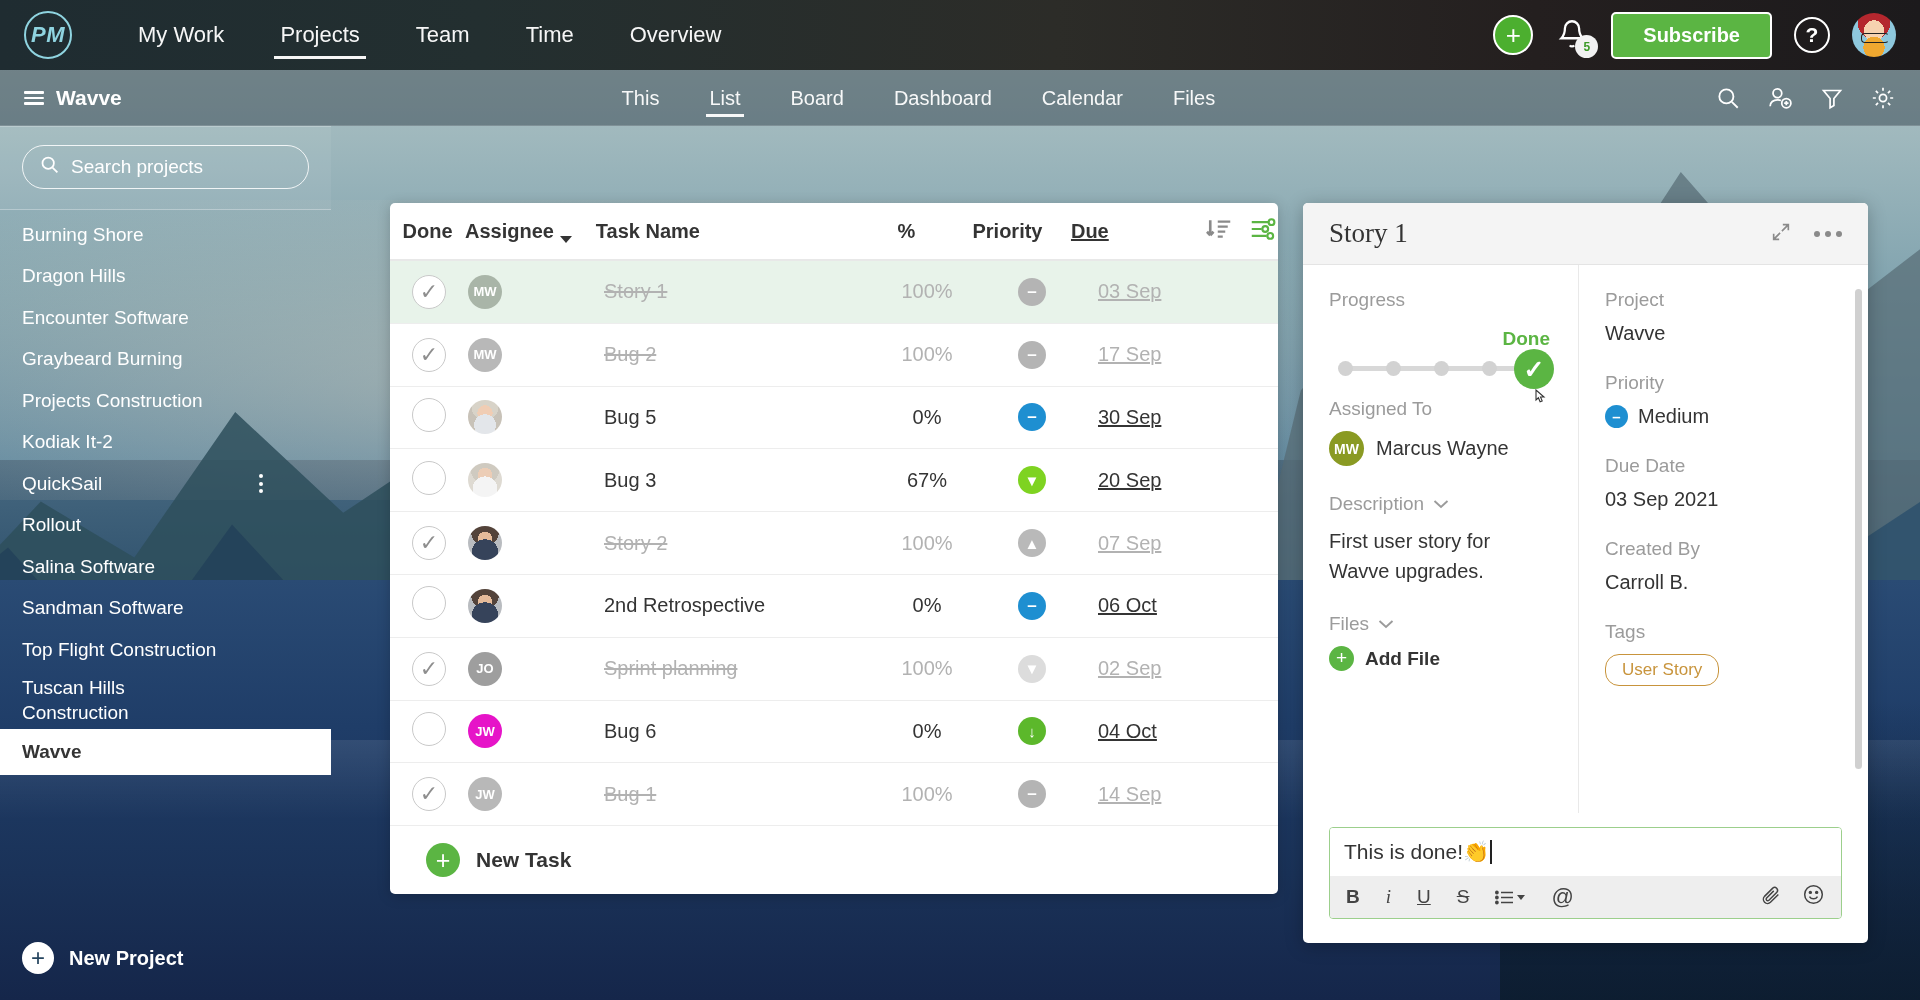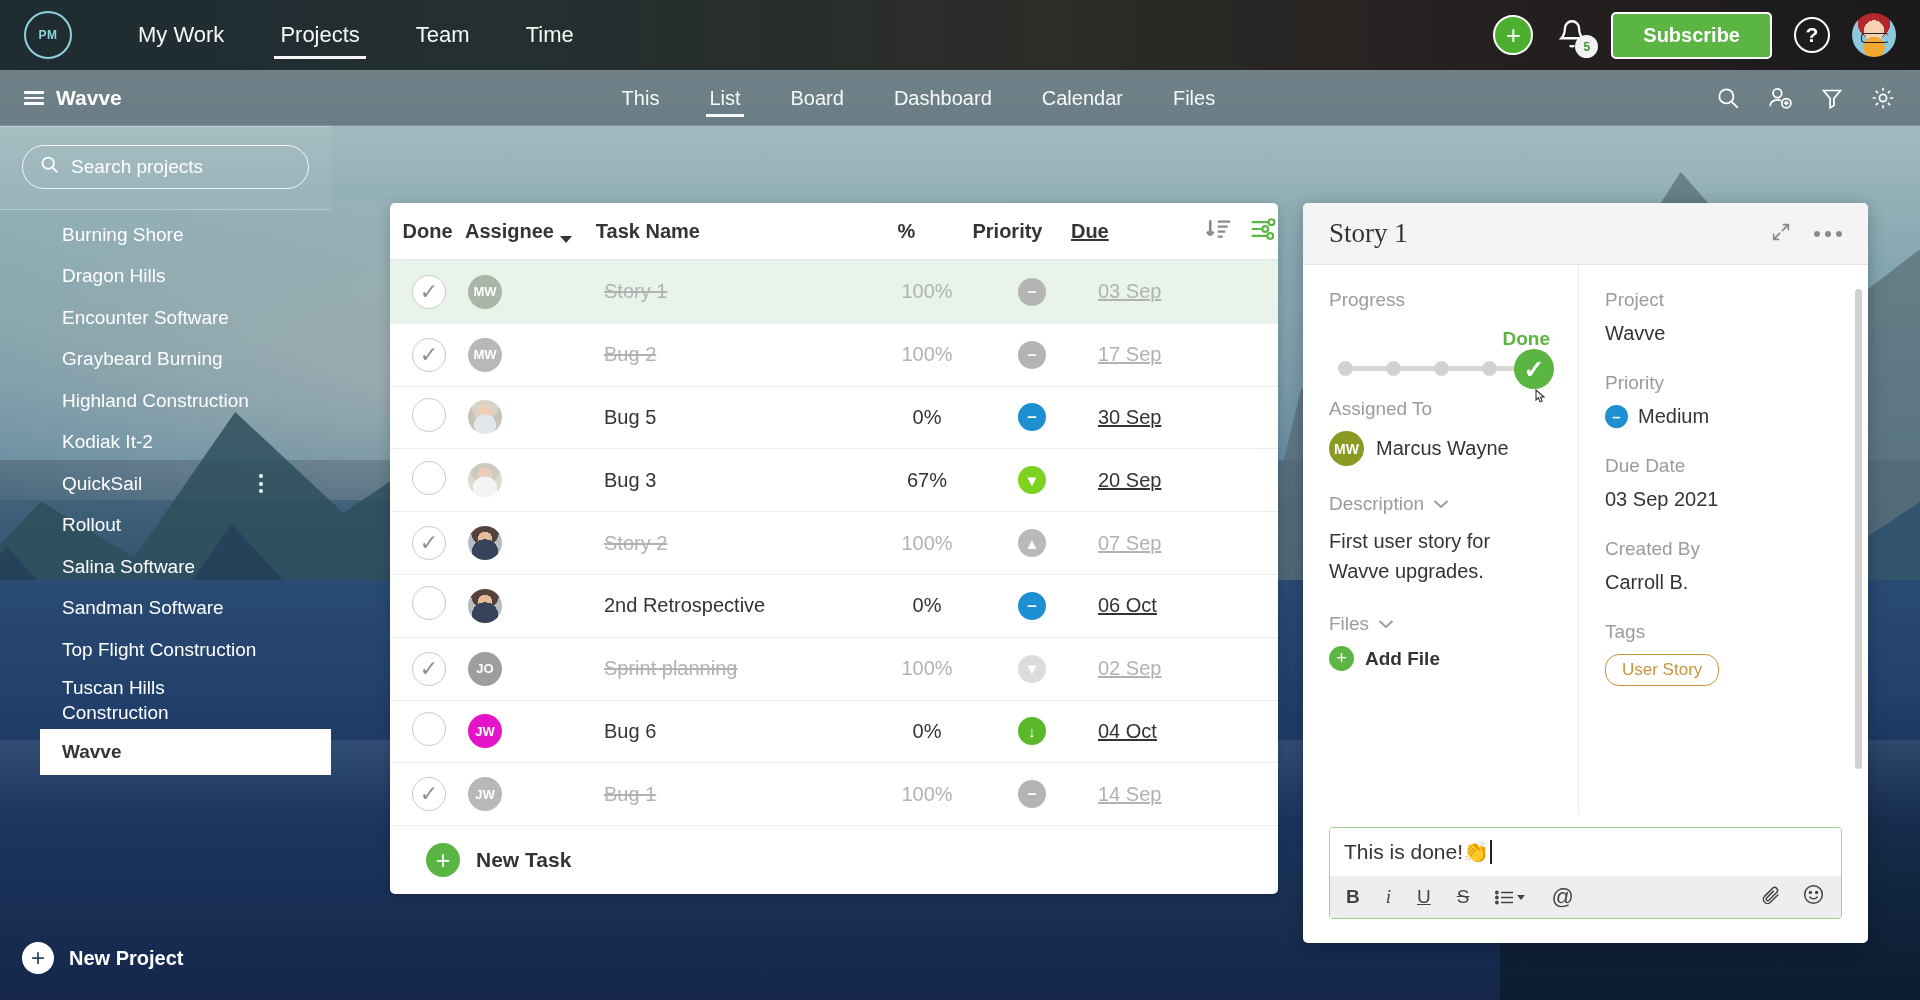--- a/index.html
+++ b/index.html
@@ -57,21 +57,21 @@
 
   
   .topnav {
     position:relative; z-index:5;
     height:70px; width:100%;
     background: linear-gradient(90deg,#1f2c31 0%, #232f30 25%, #2c2c28 55%, #241f1f 80%, #1c1a1c 100%);
     display:flex; align-items:center; padding:0 24px;
   }
   .logo { width:48px; height:48px; border-radius:50%; border:2.5px solid #8fd4e0;
     display:flex; align-items:center; justify-content:center; margin-right:38px; }
-  .logo span { color:#8fd4e0; font-size:12px; font-weight:700; letter-spacing:.5px; }
+  .logo span { color:#8fd4e0; font-size:22px; font-weight:700; letter-spacing:.5px;font-style:italic; }
   .topnav-links { display:flex; align-items:center; gap:0; height:100%; }
   .topnav-links a {
     color:#fff; text-decoration:none; font-size:22px; padding:0 28px;
     height:100%; display:flex; align-items:center; position:relative; opacity:.96;
   }
   .topnav-links a.active::after {
     content:""; position:absolute; left:22px; right:22px; bottom:11px; height:3px; background:#fff;
   }
   .topnav-right { margin-left:auto; display:flex; align-items:center; gap:22px; }
   .plus-btn {
@@ -134,21 +134,21 @@
   .search-zone {
     padding:18px 22px 20px; border-bottom:1px solid rgba(255,255,255,.3);
     border-top:1px solid rgba(255,255,255,.22);
     background:rgba(255,255,255,.06);
   }
   .search-box {
     height:44px; border:1.5px solid rgba(255,255,255,.85); border-radius:23px;
     display:flex; align-items:center; padding:0 16px; gap:11px;
   }
   .search-box span { color:#fff; font-size:19px; }
-  .proj-list { flex:1; overflow:hidden; padding-top:4px;padding-left:40px; }
+  .proj-list { flex:1; overflow:hidden; padding-top:4px; }
   .proj-item {
     height:41.5px; display:flex; align-items:center; padding:0 22px;
     color:#fff; font-size:19px; position:relative;
   }
   .proj-item.two-line { height:58px; line-height:25px; }
   .proj-item.active {
     background:#fff; color:#343434; font-weight:700;
     height:46px;
   }
   .proj-dots { position:absolute; right:68px; display:flex; flex-direction:column; gap:3.5px; }
@@ -317,20 +317,21 @@
 
 <div class="topnav">
   <div class="logo">
     <span>PM</span>
   </div>
   <nav class="topnav-links">
     <a href="#">My Work</a>
     <a href="#" class="active">Projects</a>
     <a href="#">Team</a>
     <a href="#">Time</a>
+    <a href="#">Overview</a>
   </nav>
   <div class="topnav-right">
     <div class="plus-btn">+</div>
     <div class="bell-wrap">
       <svg width="34" height="34" viewBox="0 0 24 24" fill="none" stroke="#fff" stroke-width="1.6">
         <path d="M12 3a5 5 0 0 0-5 5c0 4-1.5 6-2.5 7h15C18.5 14 17 12 17 8a5 5 0 0 0-5-5z"></path>
         <path d="M10.5 20a1.8 1.8 0 0 0 3 0"></path>
       </svg>
       <div class="badge">5</div>
     </div>
@@ -403,21 +404,21 @@
     <div class="proj-item">
       <span>Dragon Hills</span>
       </div>
     <div class="proj-item">
       <span>Encounter Software</span>
       </div>
     <div class="proj-item">
       <span>Graybeard Burning</span>
       </div>
     <div class="proj-item">
-      <span>Highland Construction</span>
+      <span>Projects Construction</span>
       </div>
     <div class="proj-item">
       <span>Kodiak It-2</span>
       </div>
     <div class="proj-item">
       <span>QuickSail</span>
       <span class="proj-dots">
           <i></i>
           <i></i>
           <i></i>

